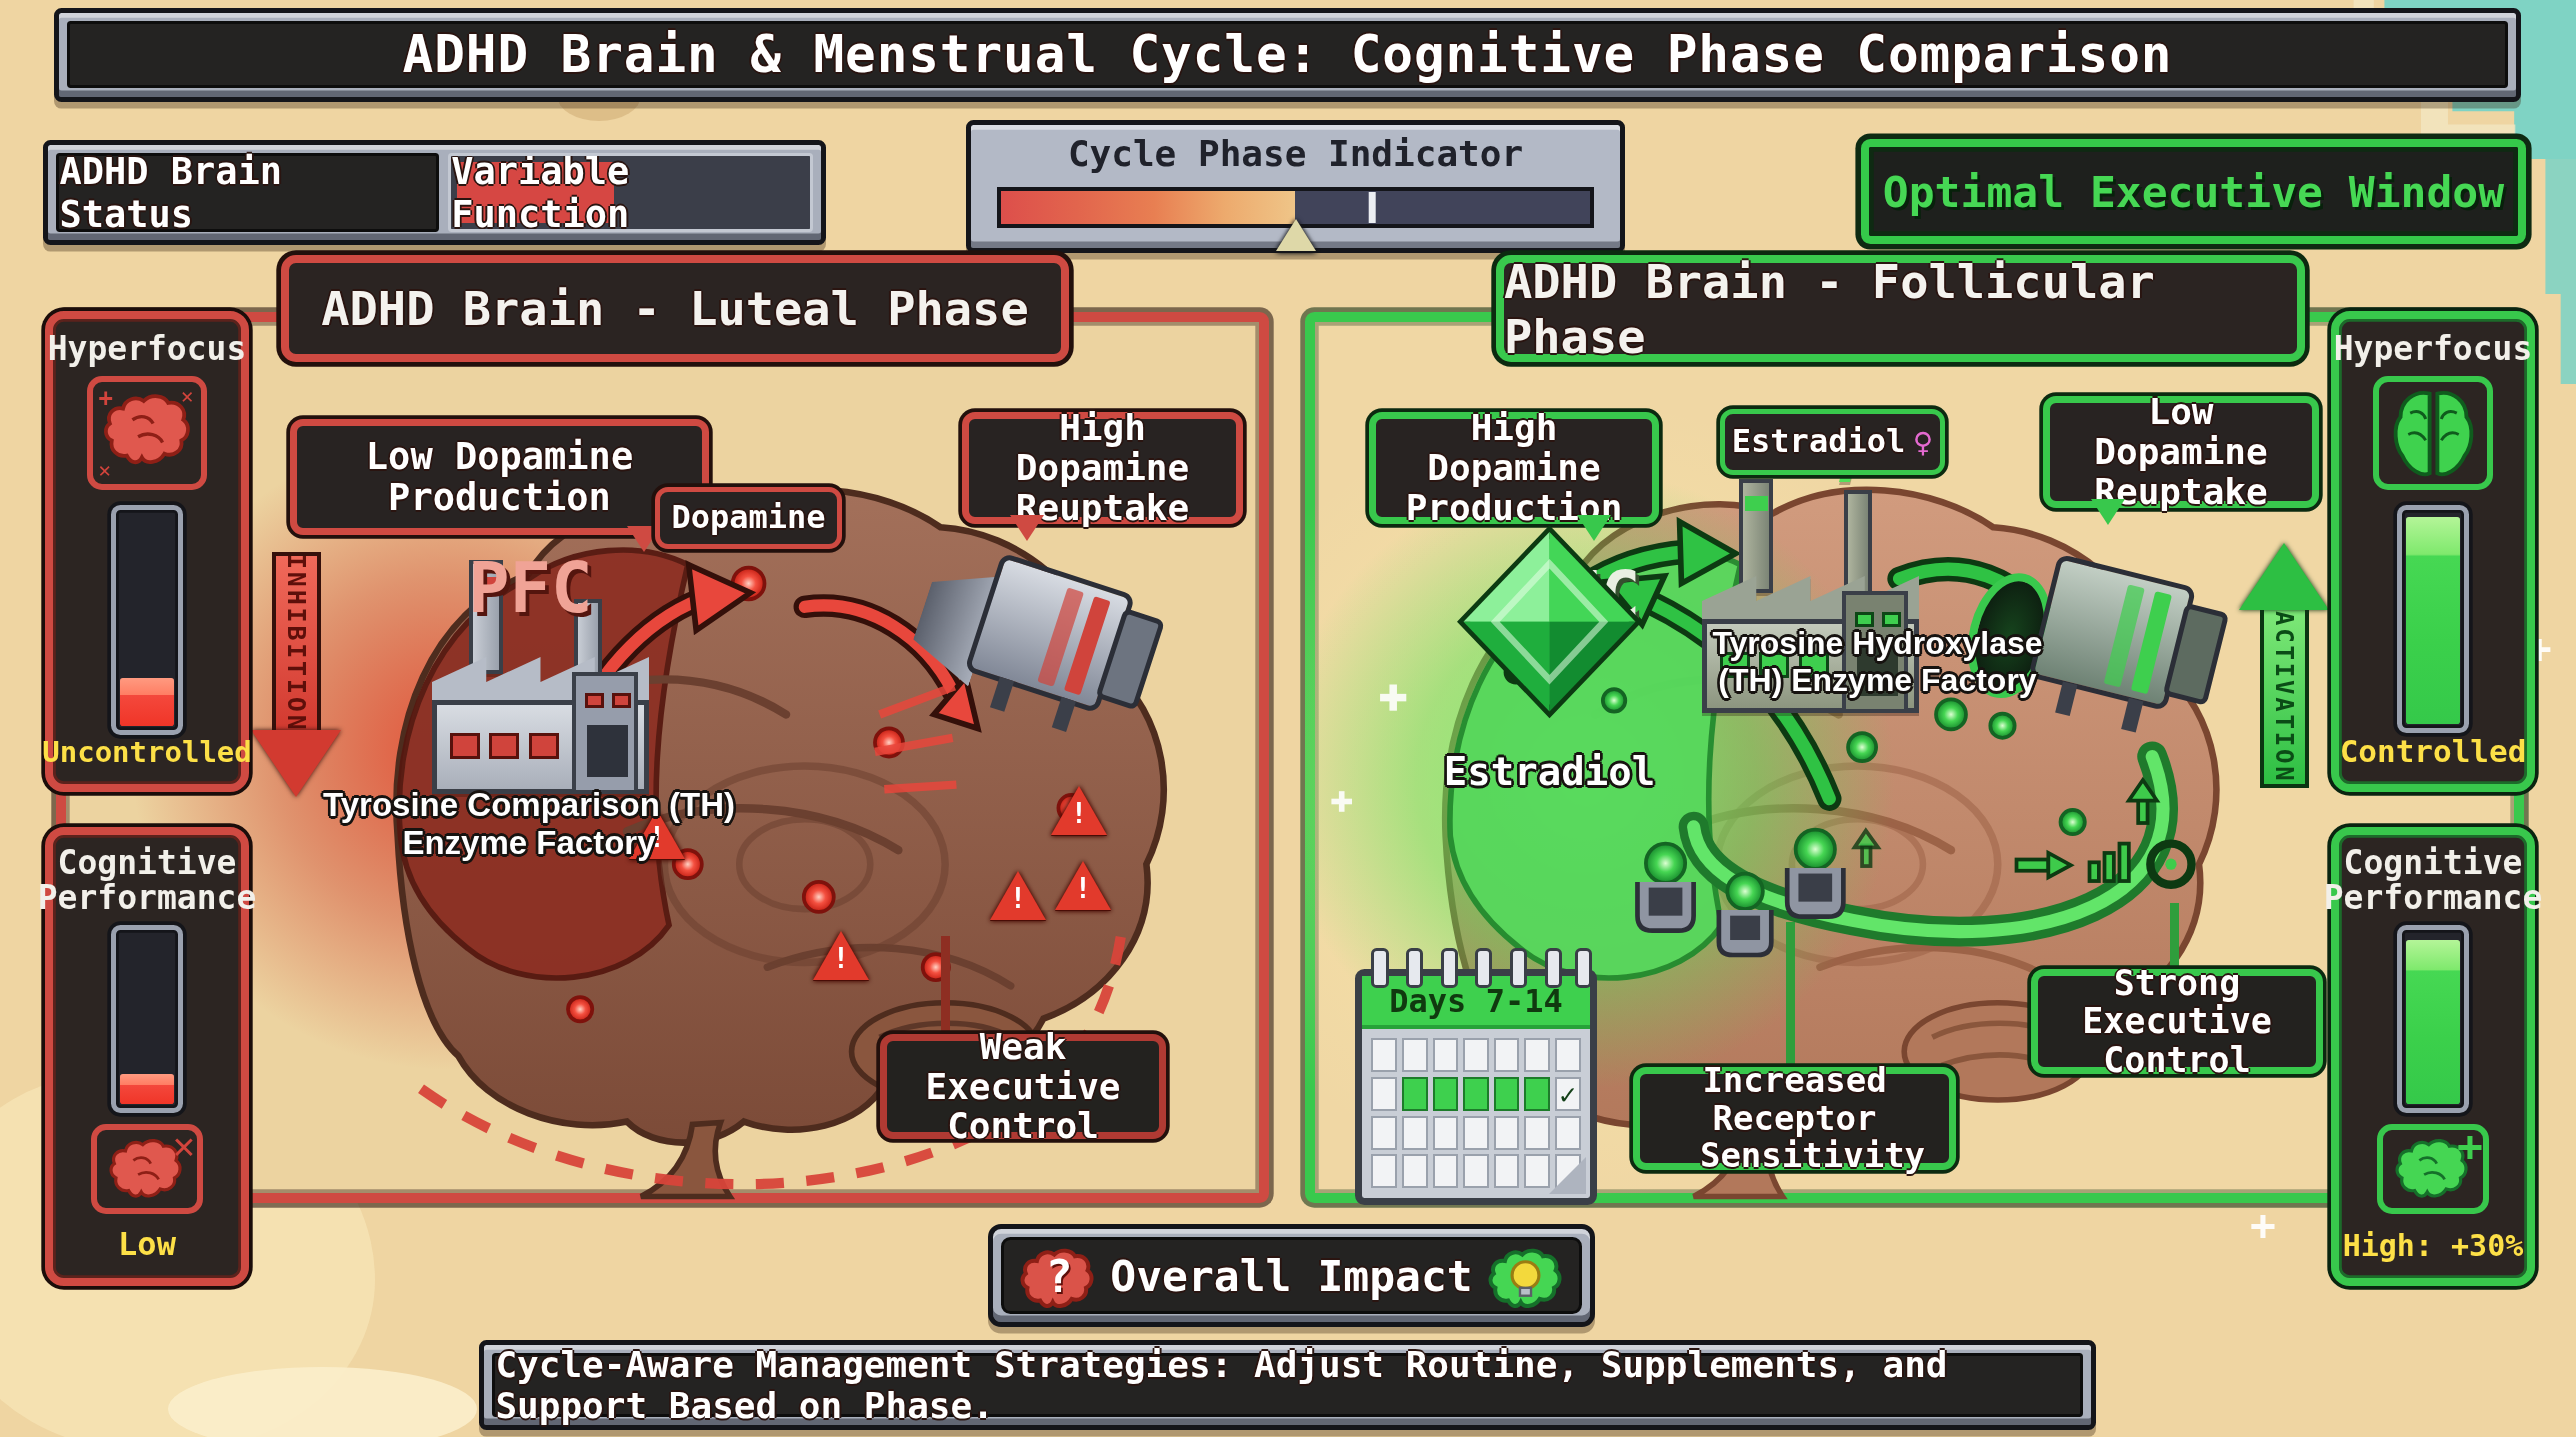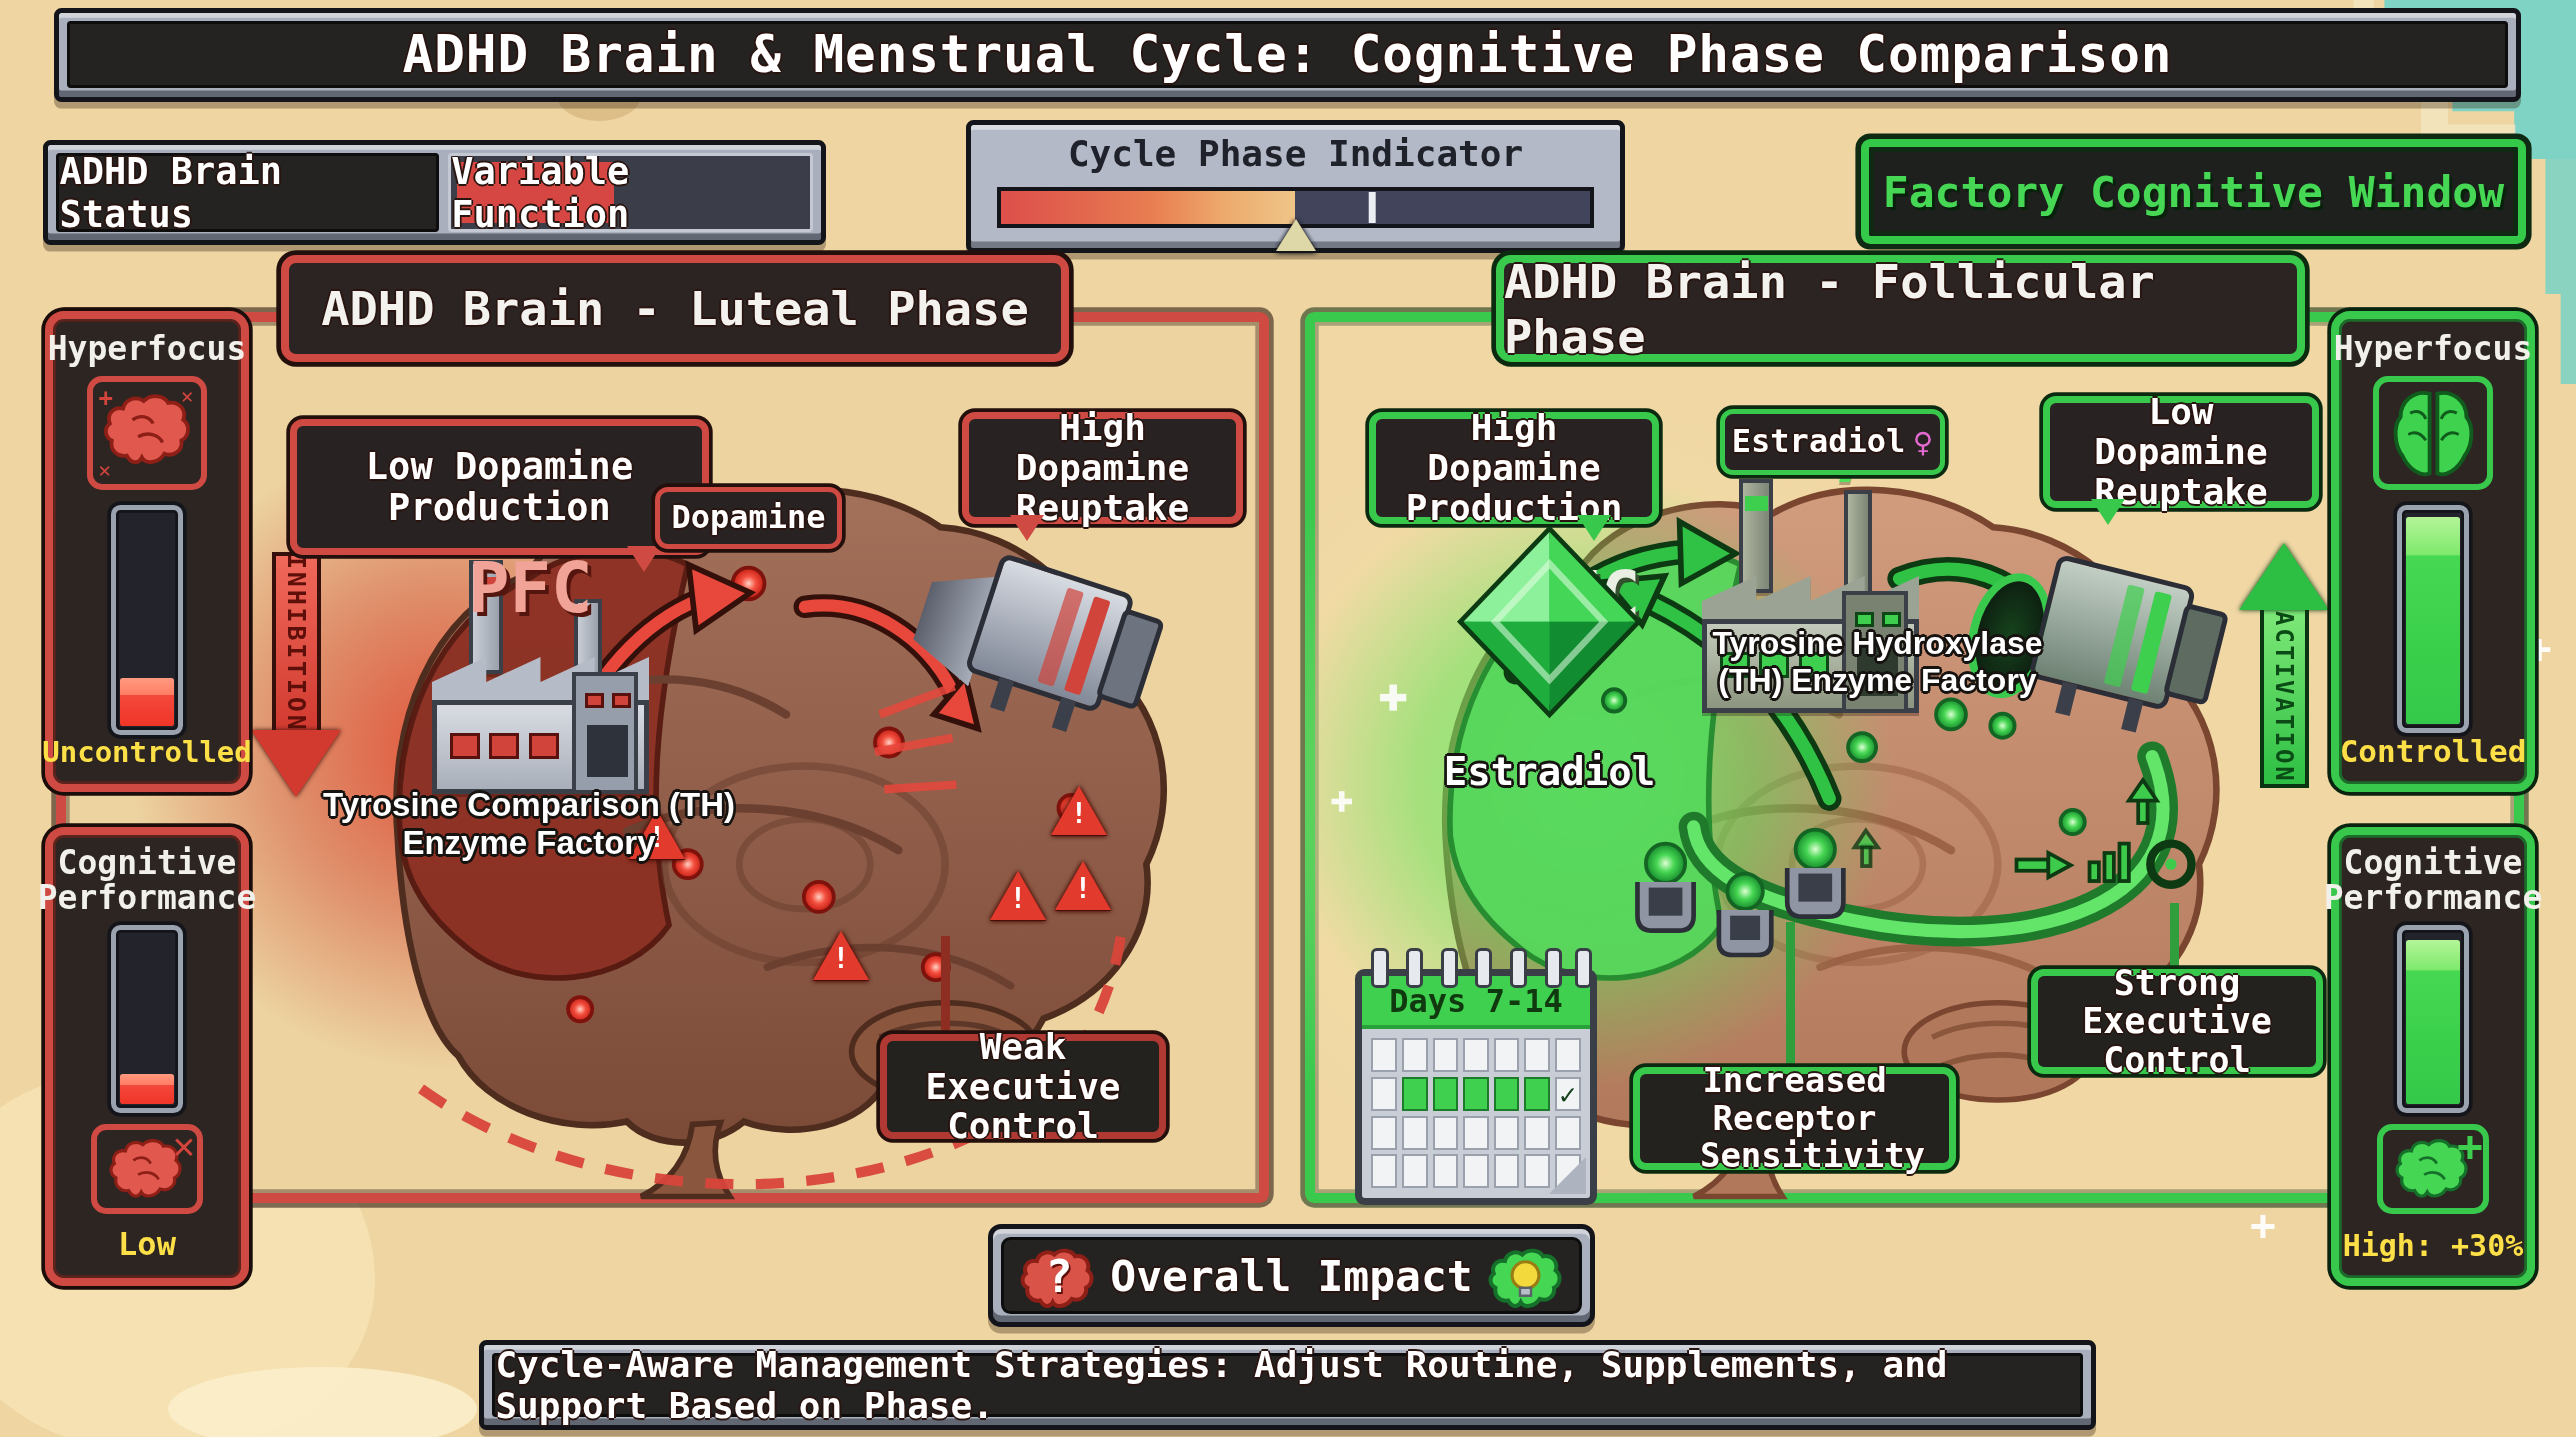--- a/index.html
+++ b/index.html
@@ -138,21 +138,21 @@
     <div class="mono" style="text-align:center;color:#20222b;font-size:36px;margin-top:7.5px;">Cycle Phase Indicator</div>
     <div class="abs" style="left:26px;right:26px;top:62px;height:41px;border:4.7px solid #14151a;box-sizing:border-box;
                 background:linear-gradient(90deg,#dd4f4b 0%,#e2654d 13%,#e87f52 26%,#edaa6d 38%,#efc588 50%,#41445a 50%,#41445a 100%);">
       <div class="abs" style="top: 0.9px; bottom: 0.9px; width: 6.6px; background: rgb(236, 239, 243); transform: translateX(-50%); left: 63%;"></div>
       <div class="abs" style="top: 28px; width: 0px; height: 0px; border-left: 20.6px solid transparent; border-right: 20.6px solid transparent; border-bottom: 32px solid rgb(222, 216, 168); transform: translateX(-50%); filter: drop-shadow(rgb(21, 22, 26) 0px 0px 2.8px) drop-shadow(rgb(21, 22, 26) 0px 2.8px 0px); left: 50%;"></div>
     </div>
   </div>
 
   <div class="abs" style="left:1861px;top:139px;width:665px;height:105px;background:#1e201d;border:8.4px solid #35c94a;border-radius:9.4px;box-sizing:border-box;
               box-shadow:0 0 0 5.6px #0e2a12, inset 0 0 0 4.7px #0e2a12;display:flex;align-items:center;justify-content:center;">
-    <span class="mono" style="color:#46d854;font-size:43px;text-shadow:2.8px 2.8px 0 #07210b;">Factory Cognitive Window</span>
+    <span class="mono" style="color:#46d854;font-size:43px;text-shadow:2.8px 2.8px 0 #07210b;">Optimal Executive Window</span>
   </div>
 
   <div class="panel red" style="left:56px;top:312px;width:1213px;height:891px;"></div>
   <div class="panel-header red" style="left:281px;top:255px;width:788px;height:107px;">
     <span class="mono ol-soft" style="font-size:47px;">ADHD Brain - Luteal Phase</span>
   </div>
 
   <svg class="abs" style="left:56px;top:312px;z-index:4;" width="1213" height="891" viewBox="0 0 1296 952">
     <defs>
       <radialGradient id="redglow">
@@ -199,21 +199,21 @@
       <path d="M800,315 C870,305 930,350 958,405" stroke="#e8473c" stroke-width="13" stroke-linecap="round"></path>
       <polygon points="985,445 938,430 972,390" fill="#e8473c" stroke="#34100a" stroke-width="6"></polygon>
     </g>
     <g stroke="#e8473c" stroke-width="9" opacity=".85">
       <line x1="880" y1="430" x2="960" y2="400"></line>
         <line x1="875" y1="470" x2="958" y2="455"></line>
         <line x1="885" y1="510" x2="962" y2="505"></line>
     </g>
   </svg>
 
-  <div class="bubble red tail-br" style="left:290px;top:419px;width:419px;height:136px;">
+  <div class="bubble red tail-br" style="left:290px;top:419px;width:419px;height:116px;">
     <span class="mono ol-soft" style="font-size:37px;width:337px;">Low Dopamine Production</span>
   </div>
   <div class="bubble red" style="left:655px;top:487px;width:187px;height:62px;border-width:5.6px;">
     <span class="mono ol-soft" style="font-size:32px;">Dopamine</span>
   </div>
   <div class="bubble red tail-bl" style="left:962px;top:412px;width:281px;height:112px;">
     <span class="mono ol-soft" style="font-size:36px;width:262px;">High Dopamine Reuptake</span>
   </div>
   <div class="abs mono" style="left:468px;top:548px;z-index:7;color:#f0a396;font-size:69px;font-weight:bold;text-shadow:3.7px 3.7px 0 #54150e;">PFC</div>
 

